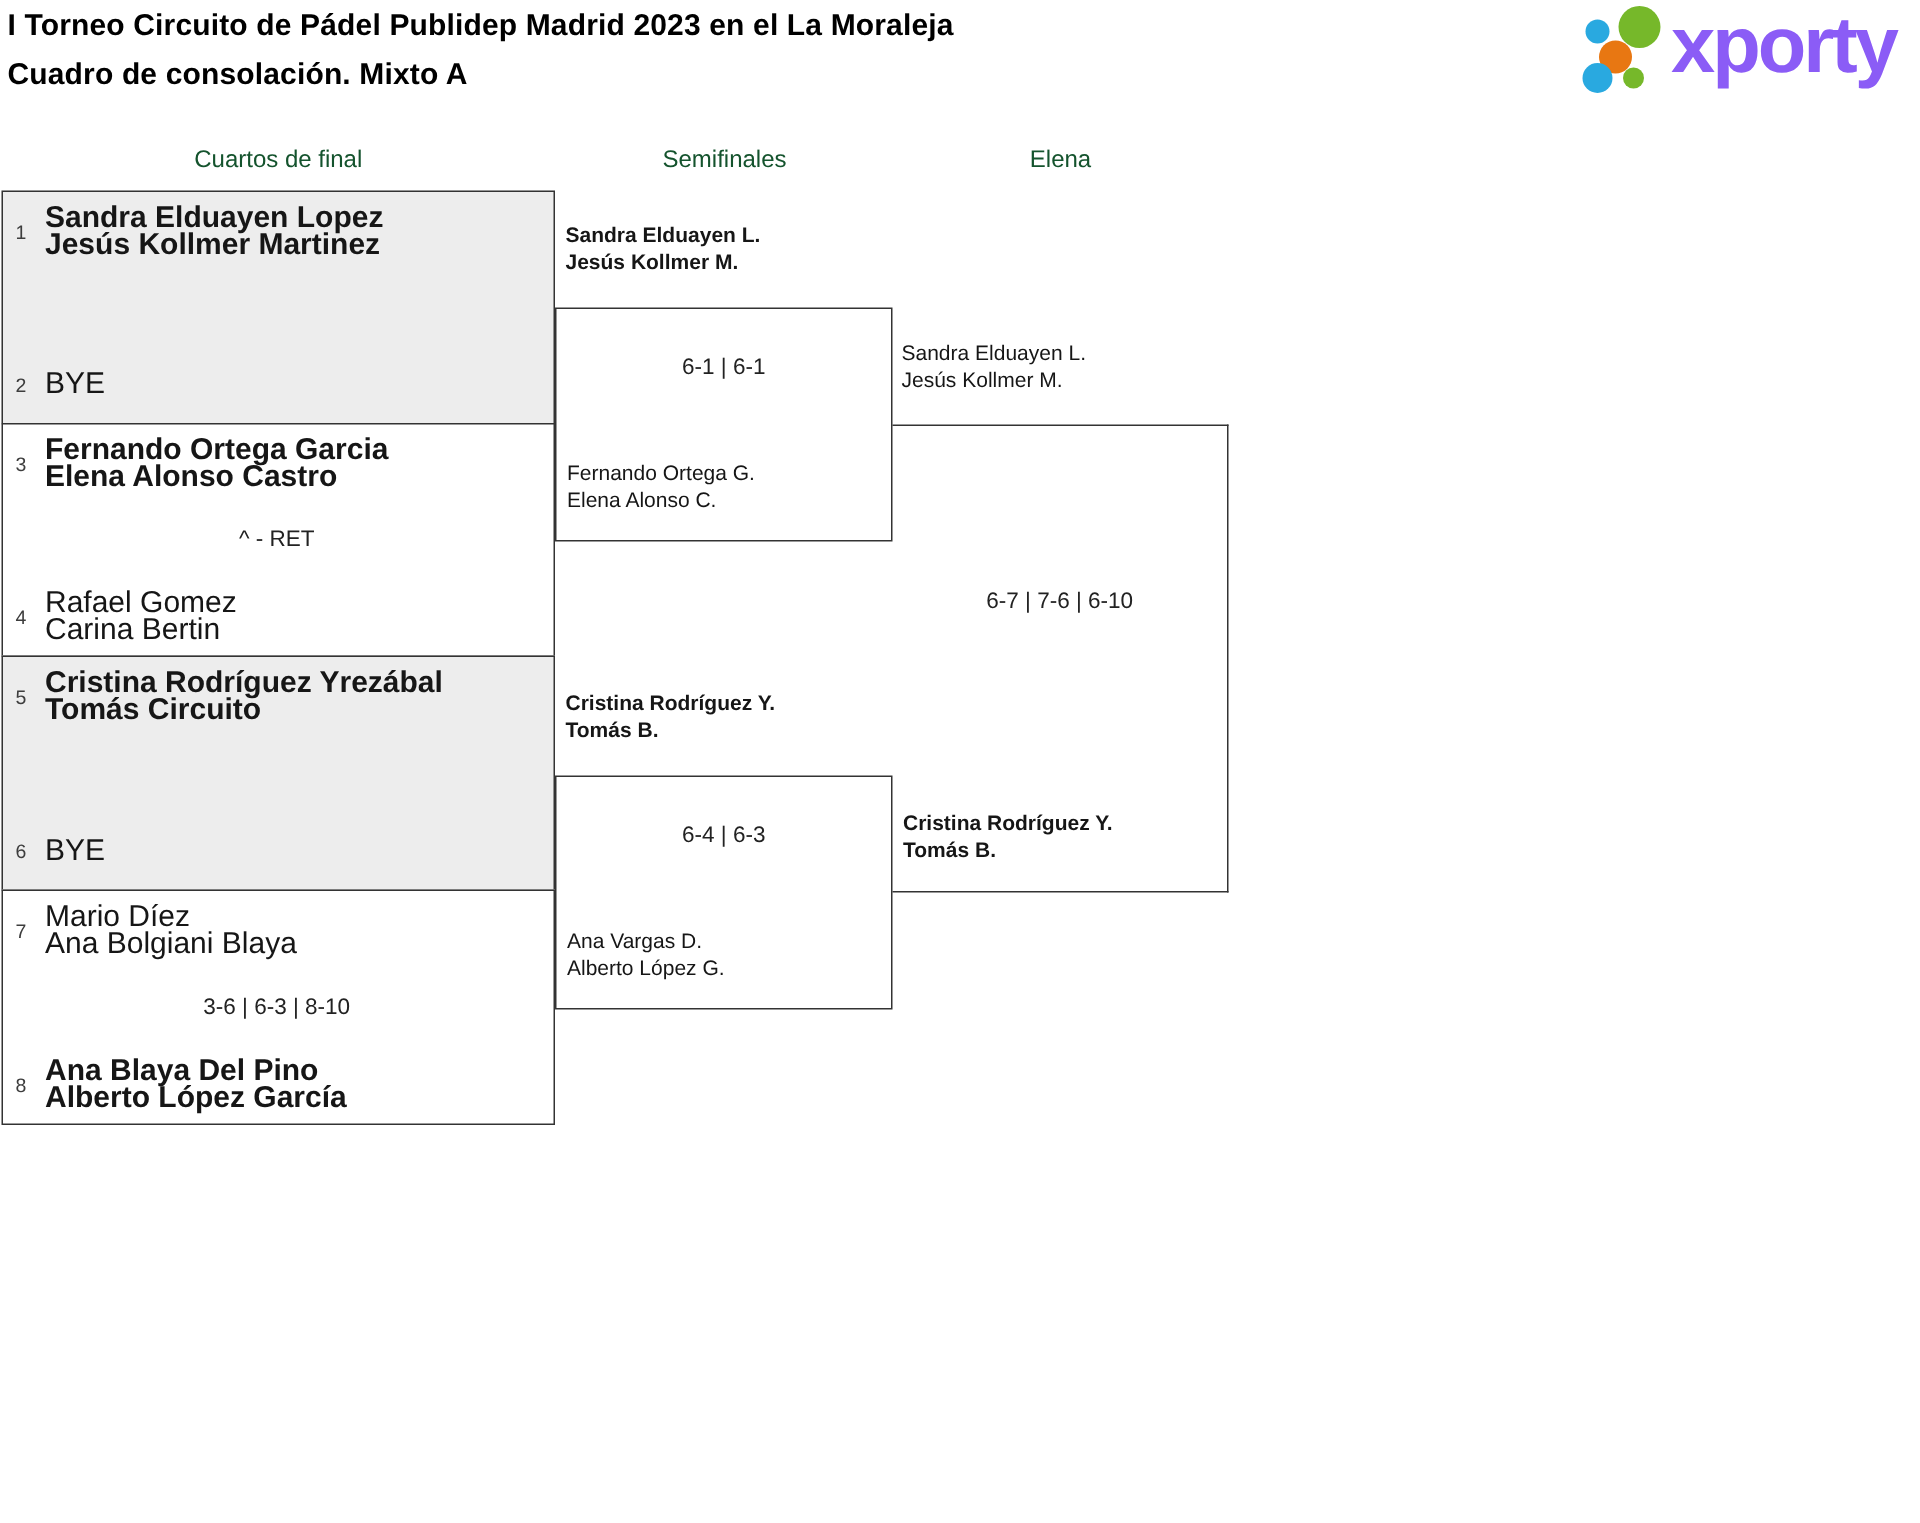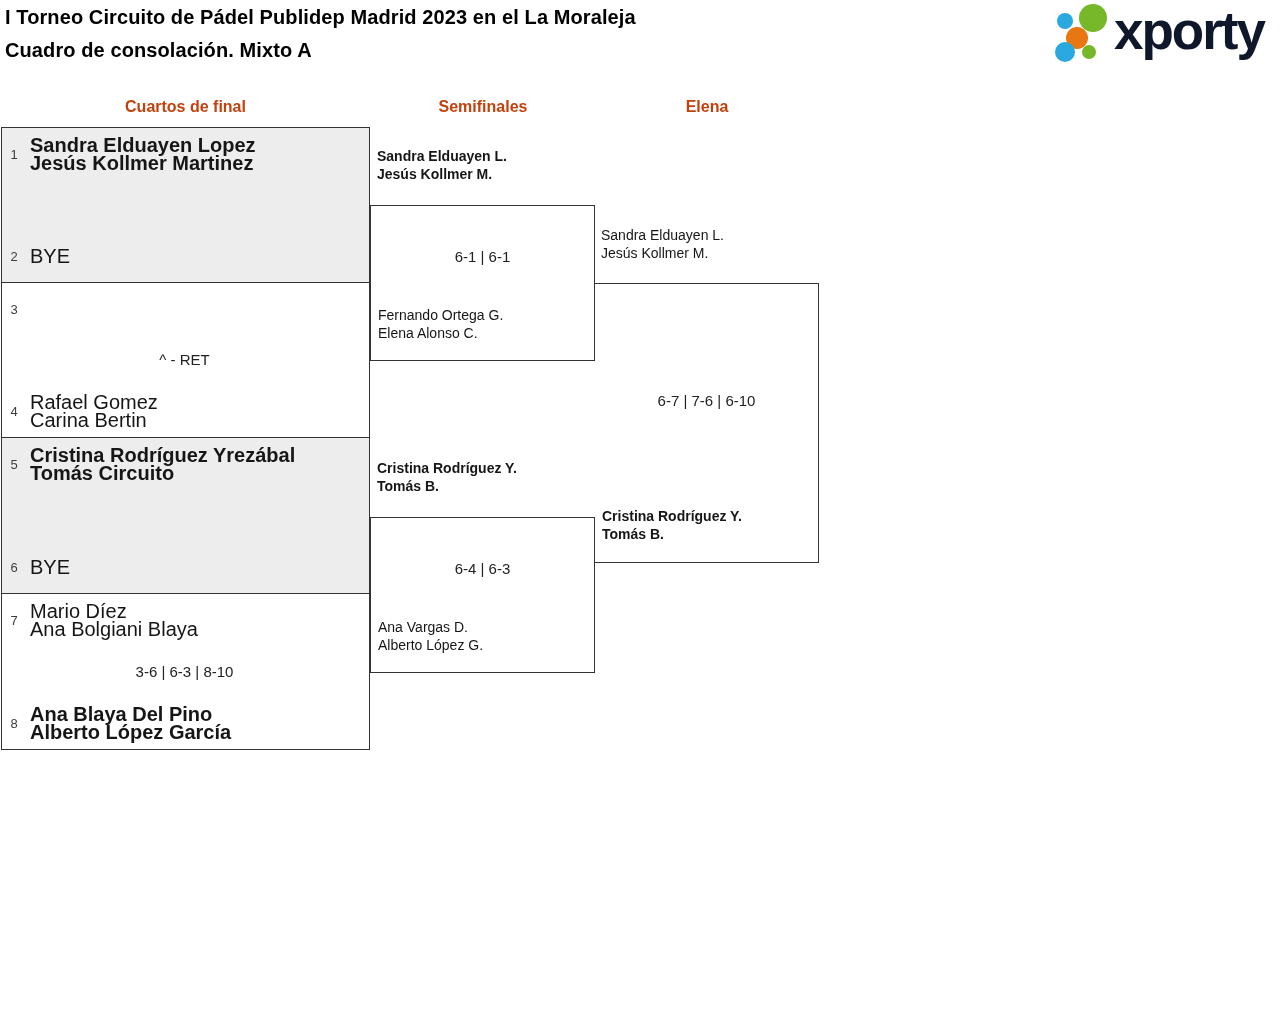--- a/index.html
+++ b/index.html
@@ -7,26 +7,26 @@
     position:relative;width:1280px;height:1015px;background:#ffffff;
     font-family:"Liberation Sans", sans-serif;color:#1b1b1b;overflow:hidden;
   }
   
   .page-title{
     position:absolute;left:5px;top:1px;font-size:20px;font-weight:bold;
     line-height:33px;color:#000;letter-spacing:0.1px;
   }
   .logo{position:absolute;left:1046px;top:0;display:flex;align-items:flex-start;cursor:pointer;}
   .logo-text{
-    font-size:53px;font-weight:bold;color:#0f172a;line-height:62px;
+    font-size:53px;font-weight:bold;color:#8b5cf6;line-height:62px;
     letter-spacing:-2px;margin-left:4px;
   }
   
   .round-h{
-    position:absolute;top:97px;font-size:16px;font-weight:bold;color:#c2410c;
+    position:absolute;top:97px;font-size:16px;font-weight:normal;color:#14532d;
     text-align:center;line-height:20px;
   }
   .round-h.qf{left:0;width:371px;}
   .round-h.sf{left:371px;width:224px;}
   .round-h.fi{left:595px;width:224px;}
   
   .match{
     position:absolute;left:1px;width:369px;box-sizing:border-box;
     border:1px solid #333;background:#fff;display:flex;flex-direction:column;
     justify-content:space-between;padding:8px 6px 8px 4px;
@@ -43,27 +43,27 @@
     text-align:center;font-size:15px;line-height:18px;height:18px;color:#222;
   }
   
   .adv-label{position:absolute;left:377px;font-size:14px;line-height:18px;color:#161616;}
   .adv-label.bold{font-weight:bold;}
   .sf-box{
     position:absolute;left:370px;width:225px;height:156px;box-sizing:border-box;
     border:1px solid #333;background:#fff;
   }
   .sf-box .match-score,.final-box .match-score{position:absolute;left:0;right:0;}
-  .sf-box .match-score{top:30px;margin-top:12px;}
+  .sf-box .match-score{top:30px;}
   .team-abs{
     position:absolute;left:7px;bottom:18px;font-size:14px;line-height:18px;color:#161616;
   }
   .team-abs.bold{font-weight:bold;}
   .final-box{
-    position:absolute;left:595px;top:283px;width:224px;height:280px;box-sizing:border-box;
+    position:absolute;left:595px;top:283px;width:224px;height:312px;box-sizing:border-box;
     border:1px solid #333;border-left:none;background:transparent;
   }
   .final-box .match-score{top:108px;}
   .final-box .team-abs{bottom:19px;}
   .final-label{position:absolute;left:601px;font-size:14px;line-height:18px;color:#161616;}
 </style>
 </head>
 <body>
 
 <div class="canvas">
@@ -102,20 +102,24 @@
       <div class="names">
         <div>BYE</div>
         <div></div>
       </div>
     </div>
   </div>
 
   <div class="match" style="top:282px;height:156px;">
     <div class="team-row">
       <span class="seed">3</span>
+      <div class="names bold">
+        <div>Fernando Ortega Garcia</div>
+        <div>Elena Alonso Castro</div>
+      </div>
     </div>
     <div class="match-score">^ - RET</div>
     <div class="team-row">
       <span class="seed">4</span>
       <div class="names">
         <div>Rafael Gomez</div>
         <div>Carina Bertin</div>
       </div>
     </div>
   </div>

